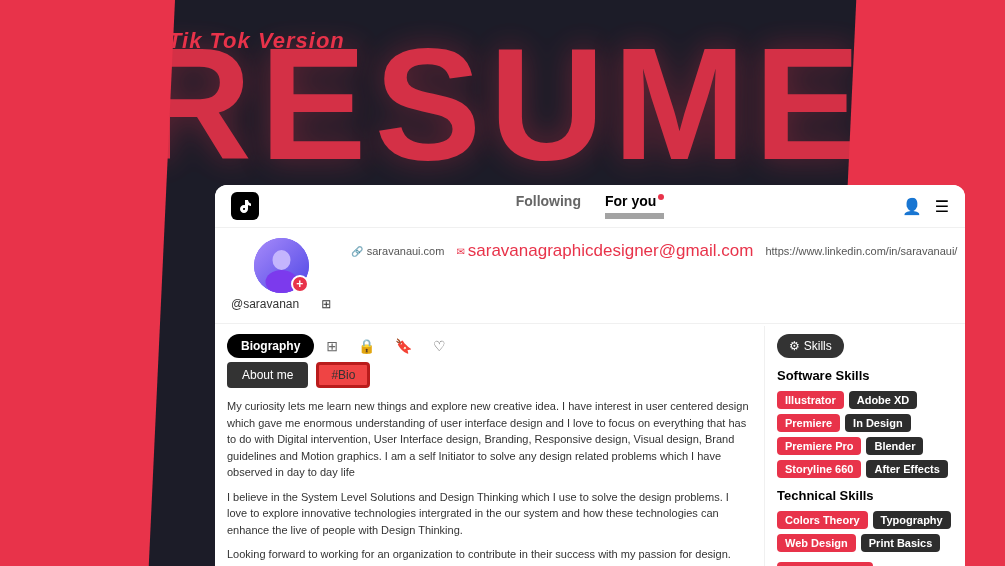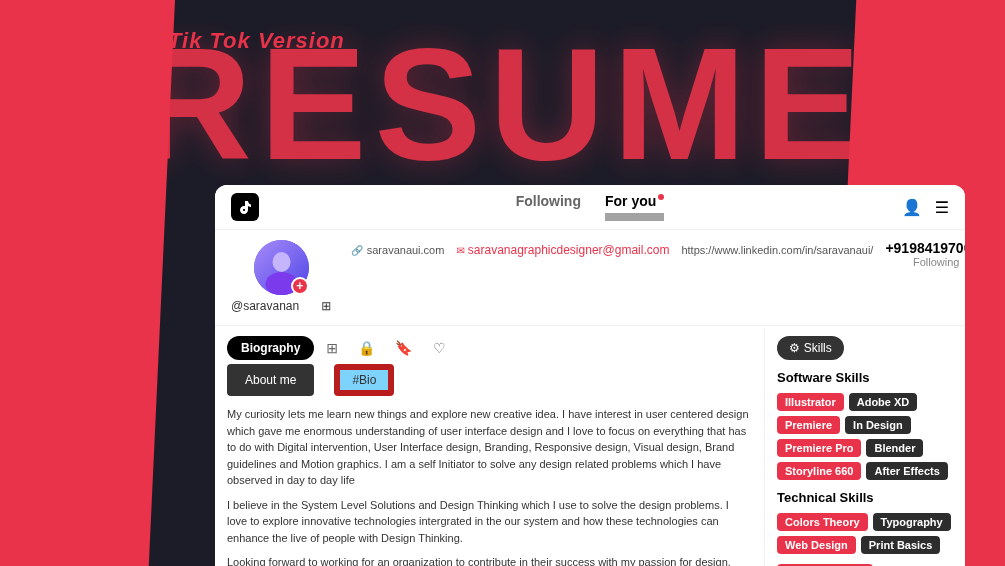--- a/index.html
+++ b/index.html
@@ -122,21 +122,21 @@
       font-size: 14px;
       font-weight: 600;
       color: #666;
       cursor: pointer;
       padding-bottom: 4px;
       position: relative;
     }
 
     .nav-tab.active {
       color: #000;
-      border-bottom: 8px solid #a3a3a3;
+      border-bottom: 6px solid #a3a3a3;
     }
 
     .nav-tab .dot {
       width: 6px;
       height: 6px;
       background: #e8334a;
       border-radius: 50%;
       display: inline-block;
       margin-left: 2px;
       vertical-align: super;
@@ -224,21 +224,21 @@
       gap: 3px;
     }
 
     .link-icon {
       color: #e8334a;
       font-size: 10px;
     }
 
     .email-link {
       color: #e8334a;
-      font-size: 12px;
+      font-size: 17px;
     }
 
     .profile-stats {
       display: flex;
       gap: 20px;
       margin-left: auto;
     }
 
     .stat-item {
       text-align: center;
@@ -304,33 +304,32 @@
       display: flex;
       gap: 8px;
       margin-bottom: 10px;
     }
 
     .sub-tab {
       padding: 3px 12px;
       border-radius: 4px;
       font-size: 12px;
       cursor: pointer;
-      border: 6px solid #b91c1c;
+      border: 3px solid #b91c1c;
     }
 
     .sub-tab.active-sub {
       background: #333;
       color: #fff;
       border-color: #333;
     }
 
     .sub-tab.inactive-sub {
-      background: #7dd3fc;
+      background: #ef4444;
       color: #333;
-      margin-left: 12px;
     }
 
     
     .bio-text {
       font-size: 11px;
       color: #333;
       line-height: 1.5;
       margin-bottom: 8px;
     }
 

